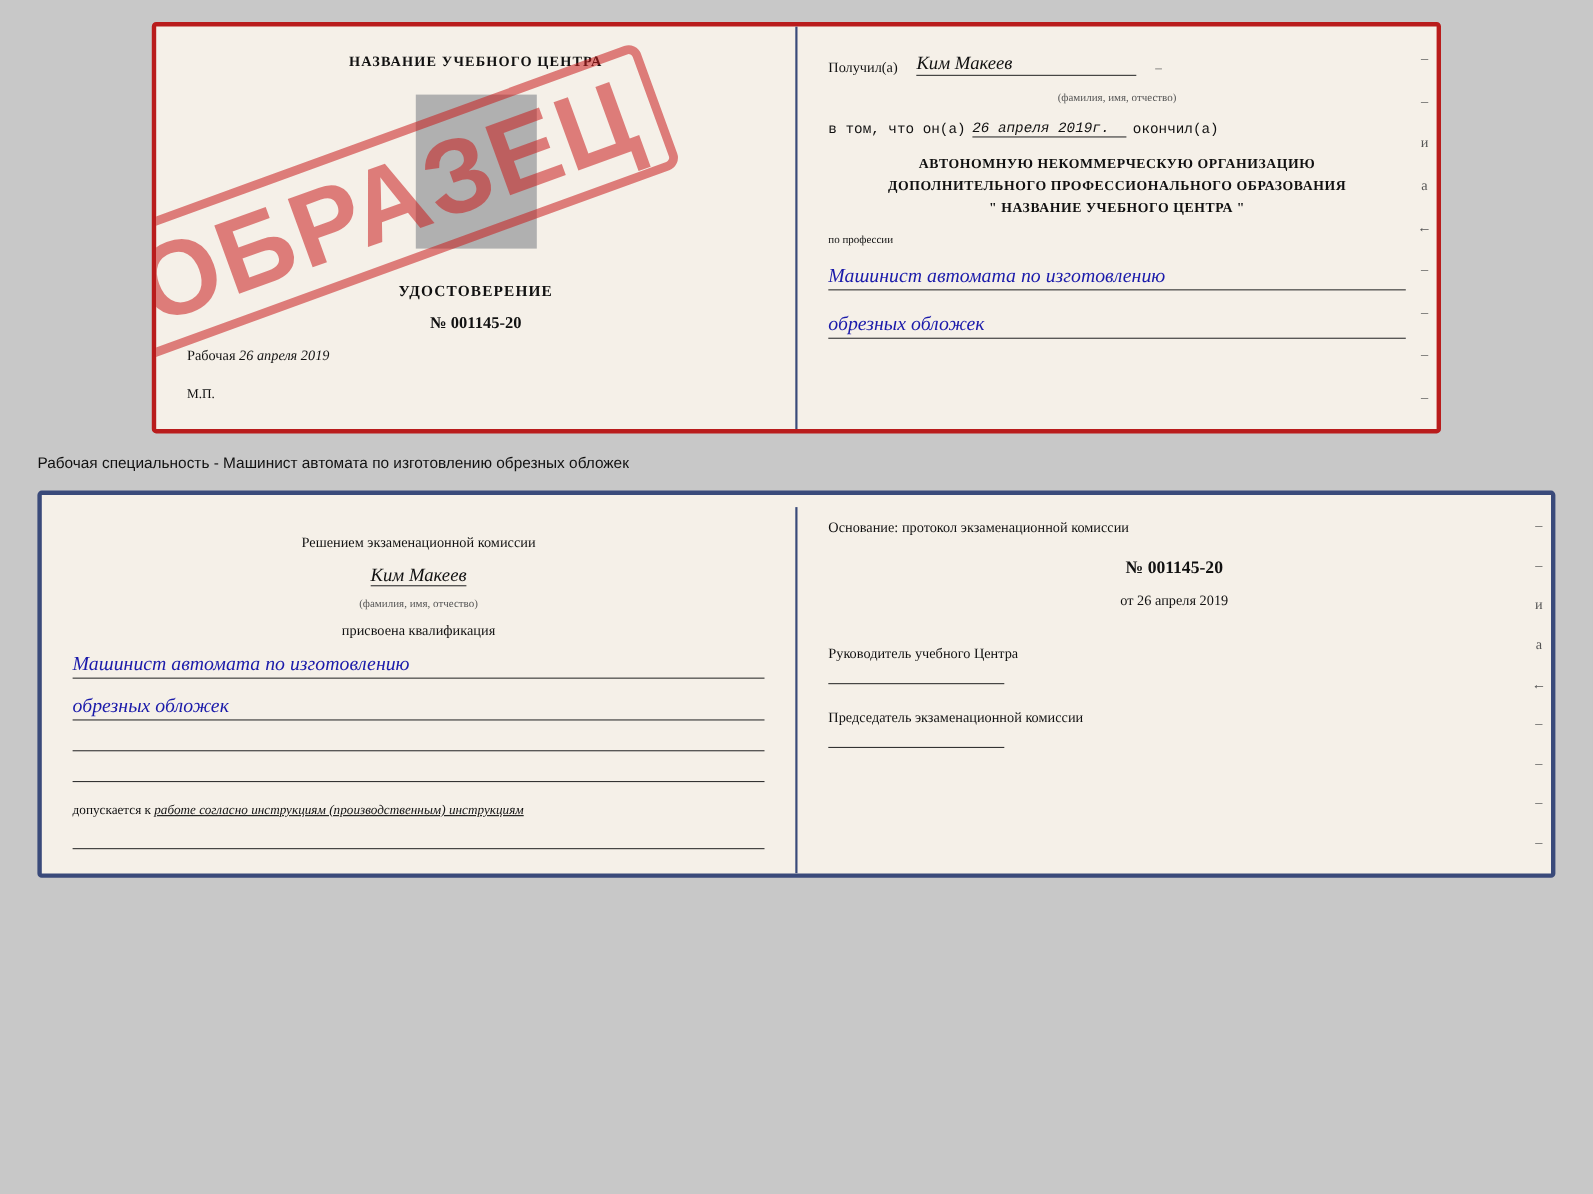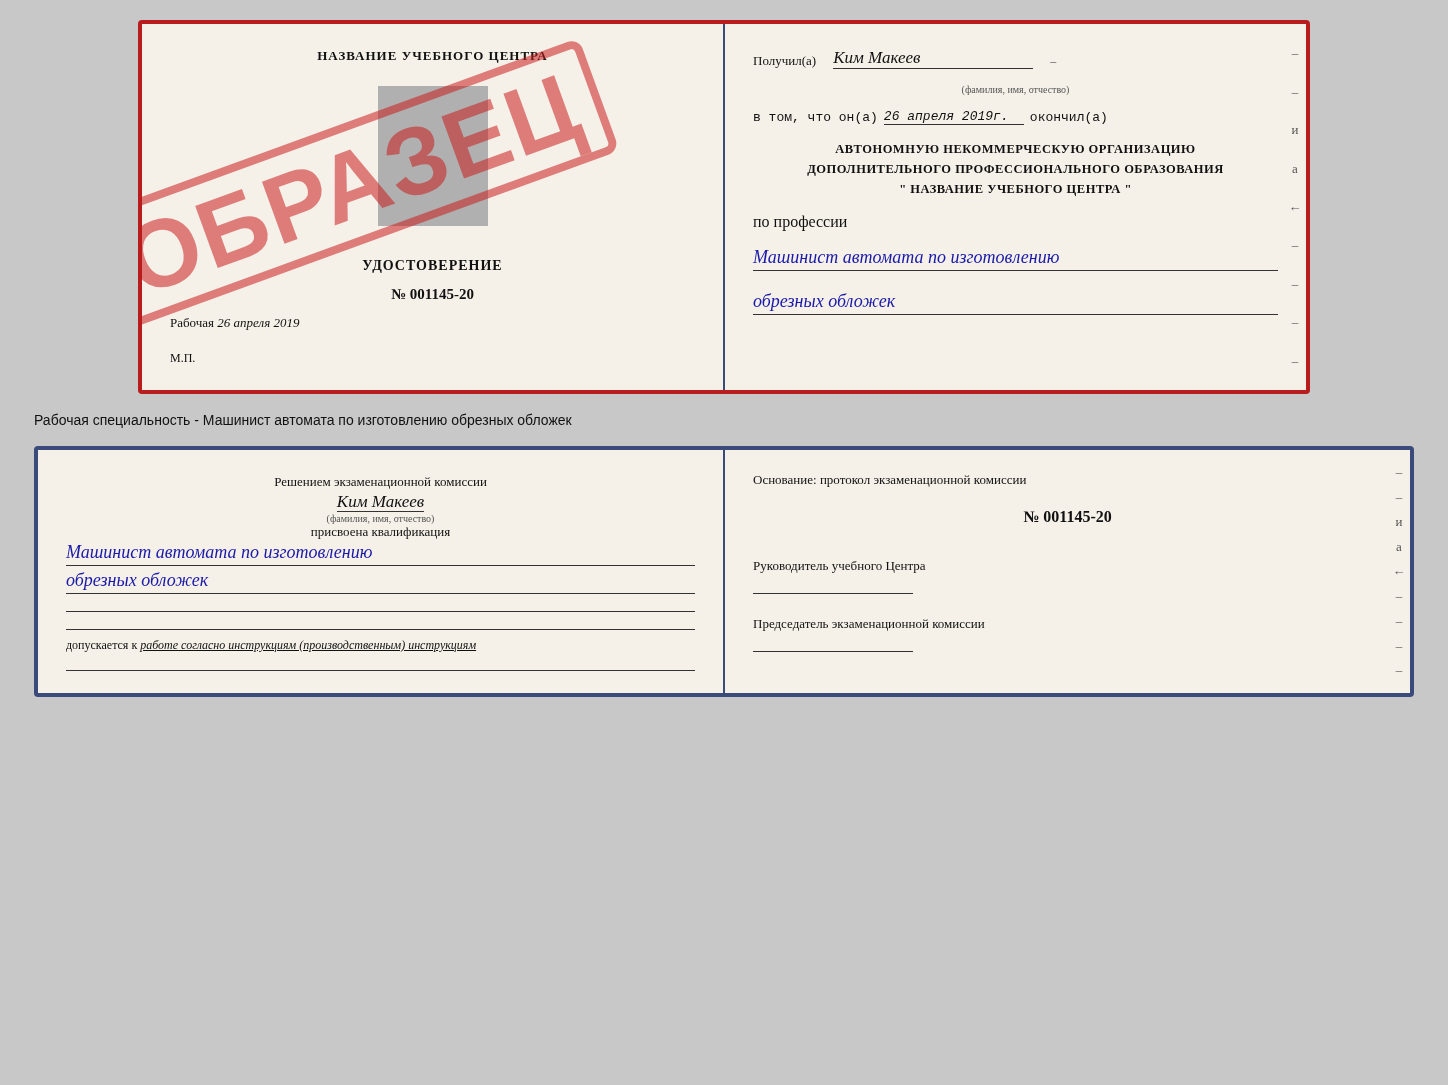--- a/index.html
+++ b/index.html
@@ -177,21 +177,21 @@
     }
 
     .org-name-quotes {
       font-size: 12.5px;
       text-align: center;
       color: #111;
       font-weight: bold;
     }
 
     .profession-label {
-      font-size: 16px;
+      font-size: 10px;
       color: #111;
     }
 
     .profession-value {
       font-style: italic;
       font-size: 18px;
       color: #1a1aaa;
       border-bottom: 1px solid #333;
       line-height: 1.4;
     }
@@ -247,20 +247,22 @@
 
     .doc2-left, .doc2-right {
       padding: 22px 28px;
       flex: 1;
     }
 
     .doc2-left {
       border-right: 2px solid #3a4a7a;
       display: flex;
       flex-direction: column;
+      gap: 10px;
+      margin-top: 11px;
     }
 
     .doc2-right {
       display: flex;
       flex-direction: column;
       gap: 12px;
       font-family: Liberation Serif, serif;
     }
 
     .commission-text {
@@ -453,20 +455,24 @@
       <span class="permission-value">работе согласно инструкциям (производственным) инструкциям</span>
     </div>
     <span class="underline-blank"></span>
   </div>
 
   <div class="doc2-right">
     <div class="basis-label">Основание: протокол экзаменационной комиссии</div>
 
     <div class="protocol-number">№ 001145-20</div>
 
+    <div class="protocol-date">
+      <span>от</span>
+      <span>26 апреля 2019</span>
+    </div>
 
     <div class="chairman-block" style="margin-top:20px;">
       <div>Руководитель учебного Центра</div>
       <span class="sign-line"></span>
     </div>
 
     <div class="chairman-block">
       <div>Председатель экзаменационной комиссии</div>
       <span class="sign-line"></span>
     </div>

